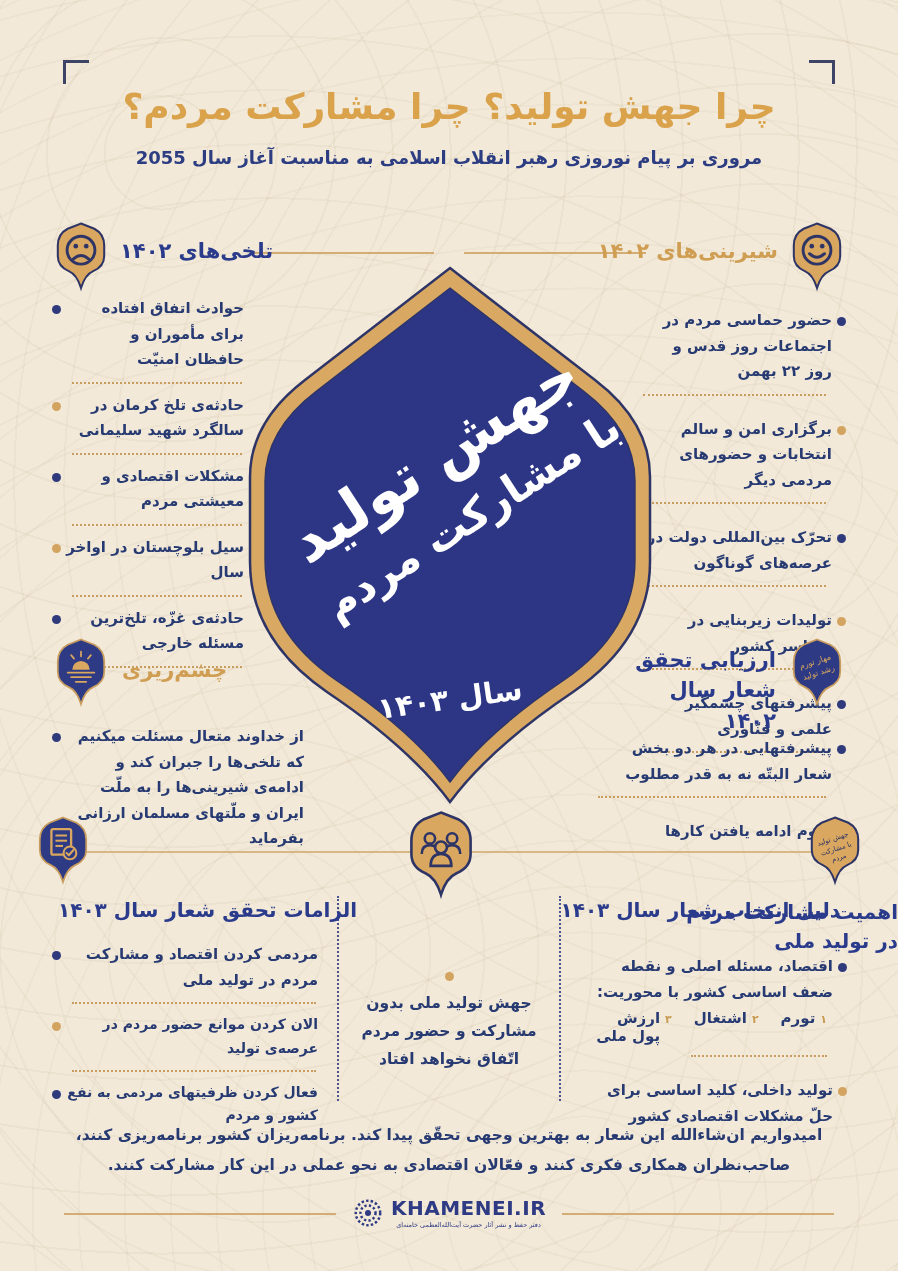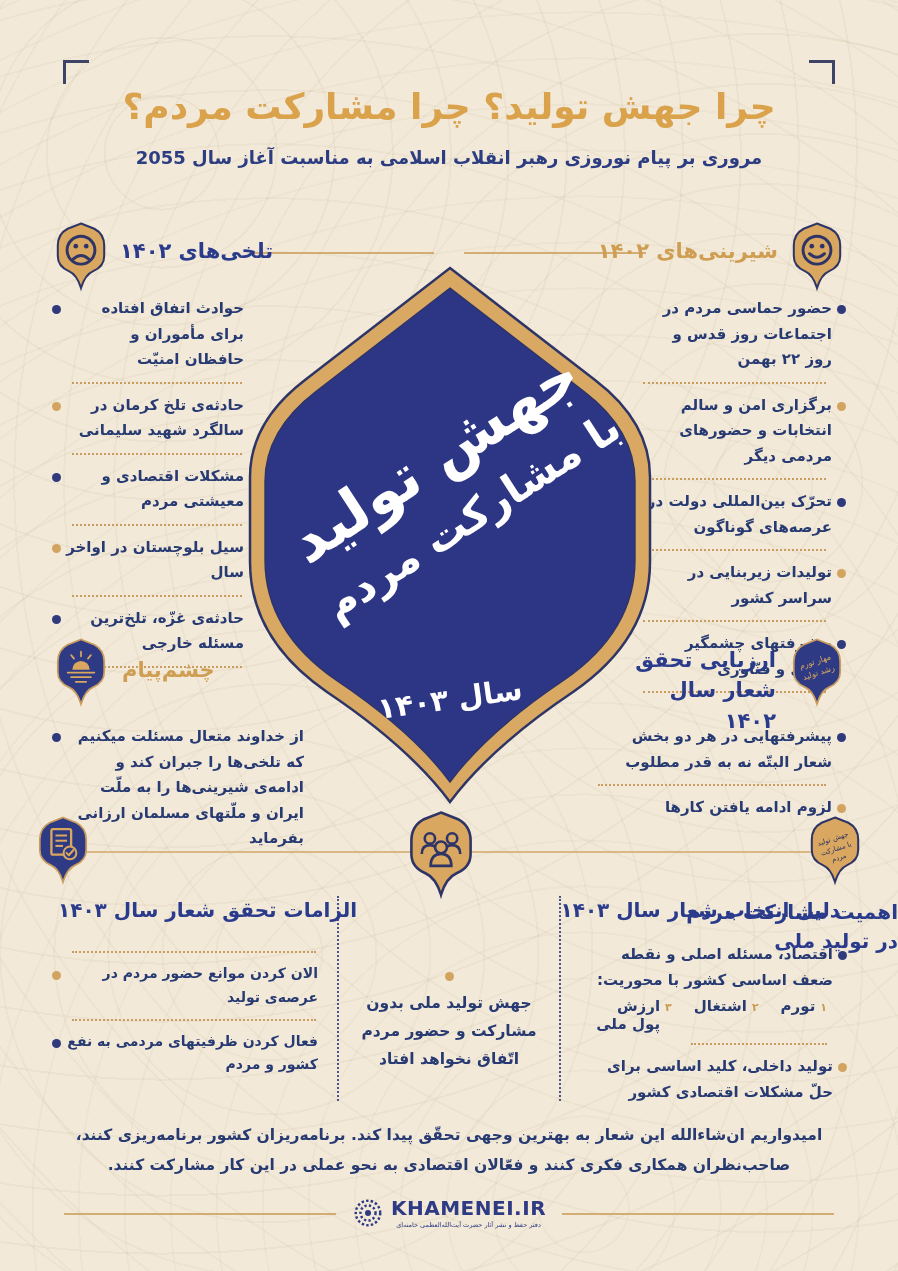--- a/index.html
+++ b/index.html
@@ -32,21 +32,21 @@
   .sec-h{font-size:21px;font-weight:800;color:#2b3b8c;white-space:nowrap;}
   .sec-h.gold{color:#cf9e52;}
   .sec-h.two{line-height:1.45;text-align:right;white-space:normal;}
 
   .badge{position:absolute;width:58px;height:72px;z-index:2;}
   .badge.big{width:74px;height:92px;}
   .badge svg{display:block;width:100%;height:100%;}
 
   .list{position:absolute;display:flex;flex-direction:column;}
   .item{display:flex;gap:5px;}
-  .item.rev{flex-direction:row-reverse;}
+  .item.rev{flex-direction:row-reverse;margin-top:12px;}
   .bullet{width:9px;height:9px;border-radius:50%;margin-top:9px;flex:none;}
   .b-navy{background:#2e3a7c;}
   .b-gold{background:#d3a45f;}
   .txt{flex:1;text-align:right;font-size:15px;line-height:1.7;color:#273a72;font-weight:600;}
   .dotsep{border-top:2px dotted #c99c60;margin:9px 2px;}
   .pad-l{margin-left:20px;}
   .pad-r{margin-right:20px;}
 
   .medallion{left:243px;top:262px;width:414px;height:546px;z-index:1;}
   .med-cal{position:absolute;left:20px;right:20px;top:40px;height:360px;
@@ -193,21 +193,21 @@
           <line x1="67" y1="33" x2="62" y2="39"></line>
         </g>
         <path d="M35,58 A15,15 0 0 1 65,58 Z" fill="#d9a75f"></path>
         <g stroke="#d9a75f" stroke-width="3" stroke-linecap="round">
           <line x1="27" y1="63" x2="73" y2="63"></line>
           <line x1="33" y1="71" x2="67" y2="71"></line>
           <line x1="41" y1="79" x2="59" y2="79"></line>
         </g>
       </svg>
   </div>
-  <div class="abs sec-h gold" dir="rtl" style="left:122px;top:658px;">چشم‌پیام</div>
+  <div class="abs sec-h gold" dir="rtl" style="left:122px;top:658px;">چشم‌ریزی</div>
   <div class="list" style="left:52px;top:724px;width:252px;">
     <div class="item">
         <span class="bullet b-navy"></span>
         <div class="txt" dir="rtl">از خداوند متعال مسئلت میکنیم که تلخی‌ها را جبران کند و ادامه‌ی شیرینی‌ها را به ملّت ایران و ملّتهای مسلمان ارزانی بفرماید</div>
       </div>
   </div>
 
   <div class="badge" style="left:788px;top:636px;">
     <svg viewBox="0 0 100 124">
         <path d="M50,6 L73,15 Q90,24 90,44 L90,62 Q90,80 71,88 Q57,94 50,117 Q43,94 29,88 Q10,80 10,62 L10,44 Q10,24 27,15 Z" fill="#2e3a83" stroke="#c89c5e" stroke-width="3"></path>
@@ -272,20 +272,24 @@
           <text x="50" y="80">مردم</text>
         </g>
       </svg>
   </div>
 
   <div class="vdot" style="left:337px;"></div>
   <div class="vdot" style="left:559px;"></div>
 
   <div class="abs sec-h" dir="rtl" style="left:58px;top:898px;font-size:20px;">الزامات تحقق شعار سال ۱۴۰۳</div>
   <div class="list" style="left:52px;top:942px;width:266px;">
+    <div class="item">
+        <span class="bullet b-navy"></span>
+        <div class="txt" dir="rtl">مردمی کردن اقتصاد و مشارکت مردم در تولید ملی</div>
+      </div>
     <div class="dotsep pad-l"></div>
     <div class="item">
         <span class="bullet b-gold"></span>
         <div class="txt" dir="rtl" style="font-size:14px;">الان کردن موانع حضور مردم در عرصه‌ی تولید</div>
       </div>
     <div class="dotsep pad-l"></div>
     <div class="item">
         <span class="bullet b-navy"></span>
         <div class="txt" dir="rtl" style="font-size:14px;">فعال کردن ظرفیتهای مردمی به نفع کشور و مردم</div>
       </div>

